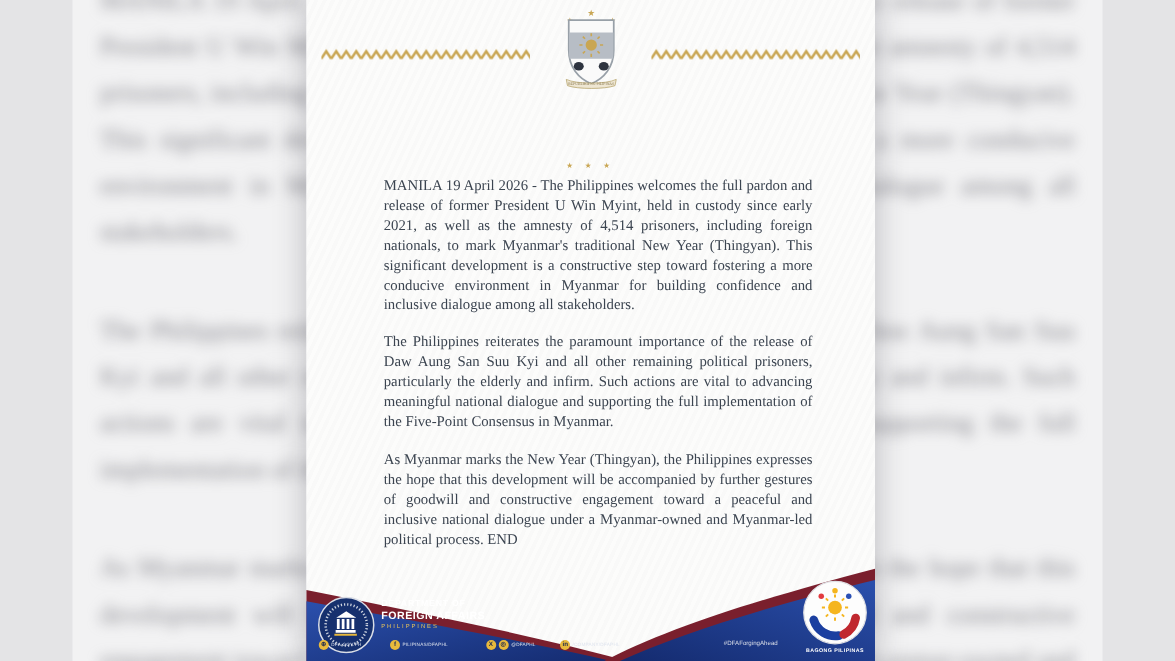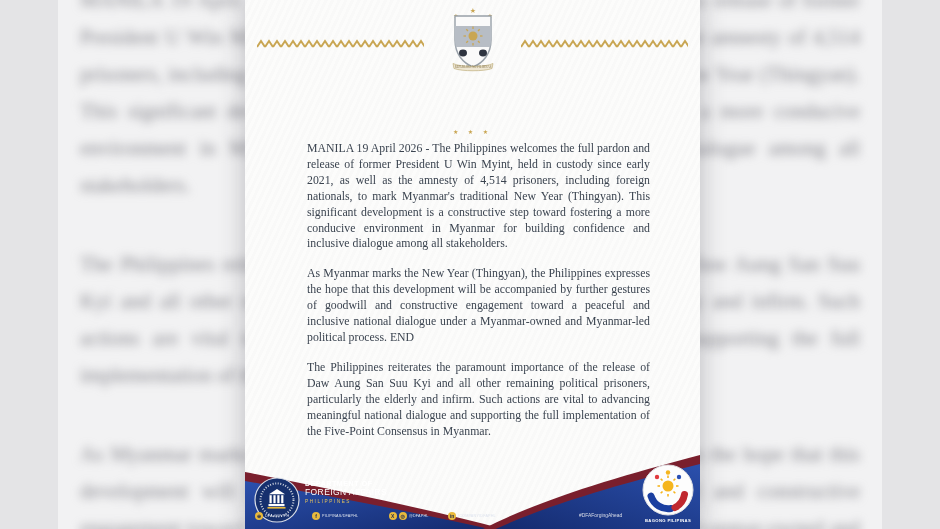--- a/index.html
+++ b/index.html
@@ -23,21 +23,21 @@
   .stars{position:absolute;top:128px;left:0;right:0;text-align:center;color:#c9a653;
          font-size:6px;letter-spacing:4px;}
   .body{position:absolute;top:141px;left:62px;right:50px;color:#3b4450;font-size:11.8px;
         line-height:15.9px;text-align:justify;}
   .body p{margin:0 0 14px 0;}
   
   .band{position:absolute;left:0;bottom:0;width:455px;height:105px;display:block;}
   .dfa-seal{position:absolute;left:9px;top:477px;line-height:0;}
   .agency{position:absolute;left:60px;top:480px;color:#ffffff;font-family:"Liberation Sans",sans-serif;line-height:1.15;}
   .agency .l1{font-size:7px;font-weight:bold;letter-spacing:.6px;}
-  .agency .l2{font-size:8.5px;font-weight:normal;letter-spacing:.4px;}
+  .agency .l2{font-size:8.5px;font-weight:bold;letter-spacing:.4px;}
   .agency .l3{font-size:6px;color:#e8c35a;letter-spacing:2px;transform:scale(.78);transform-origin:left top;margin-top:1px;}
   .social{position:absolute;left:10px;top:512px;display:flex;gap:8px;align-items:center;
           font-family:"Liberation Sans",sans-serif;}
   .soc{display:flex;align-items:center;gap:2px;}
   .soc .ic{width:8px;height:8px;border-radius:50%;background:#e8b93c;color:#1d2a4e;font-size:5px;
            line-height:8px;text-align:center;font-weight:bold;flex:0 0 auto;}
   .soc .lb{font-size:6px;color:#dfe4ee;transform:scale(.62);transform-origin:left center;
            letter-spacing:.3px;white-space:nowrap;}
   .hashtag{position:absolute;left:334px;top:513px;font-size:6px;color:#d9dde8;transform:scale(.82);
            transform-origin:left top;font-family:"Liberation Sans",sans-serif;white-space:nowrap;}
@@ -111,22 +111,22 @@
         <path d="M7,57.5 C15,61.5 39,61.5 47,57.5 L46,62.5 C38,65.5 16,65.5 8,62.5 Z" fill="#eee6d2" stroke="#b5a36a" stroke-width="0.6"></path>
         <text x="27" y="62.3" font-size="3" fill="#8a7a50" text-anchor="middle">REPUBLIKA NG PILIPINAS</text>
       </svg>
     </span>
 
 
     <div class="stars">★ ★ ★</div>
 
     <div class="body">
       <p>MANILA 19 April 2026 - The Philippines welcomes the full pardon and release of former President U Win Myint, held in custody since early 2021, as well as the amnesty of 4,514 prisoners, including foreign nationals, to mark Myanmar's traditional New Year (Thingyan). This significant development is a constructive step toward fostering a more conducive environment in Myanmar for building confidence and inclusive dialogue among all stakeholders.</p>
+      <p>The Philippines reiterates the paramount importance of the release of Daw Aung San Suu Kyi and all other remaining political prisoners, particularly the elderly and infirm. Such actions are vital to advancing meaningful national dialogue and supporting the full implementation of the Five-Point Consensus in Myanmar.</p>
       <p>As Myanmar marks the New Year (Thingyan), the Philippines expresses the hope that this development will be accompanied by further gestures of goodwill and constructive engagement toward a peaceful and inclusive national dialogue under a Myanmar-owned and Myanmar-led political process. END</p>
-      <p>The Philippines reiterates the paramount importance of the release of Daw Aung San Suu Kyi and all other remaining political prisoners, particularly the elderly and infirm. Such actions are vital to advancing meaningful national dialogue and supporting the full implementation of the Five-Point Consensus in Myanmar.</p>
     </div>
 
     <svg class="band" viewBox="0 0 455 105" preserveAspectRatio="none">
       <path d="M0,48 C90,66 180,84 262,106 L0,106 Z" fill="#7a1f2d"></path>
       <path d="M0,57 C90,73 180,90 258,108 L0,108 Z" fill="url(#blgL)"></path>
       <path d="M455,31 C360,56 290,78 236,106 L455,106 Z" fill="#7a1f2d"></path>
       <path d="M455,40 C362,63 295,84 244,108 L455,108 Z" fill="url(#blgR)"></path>
     </svg>
 
     <span class="dfa-seal">

